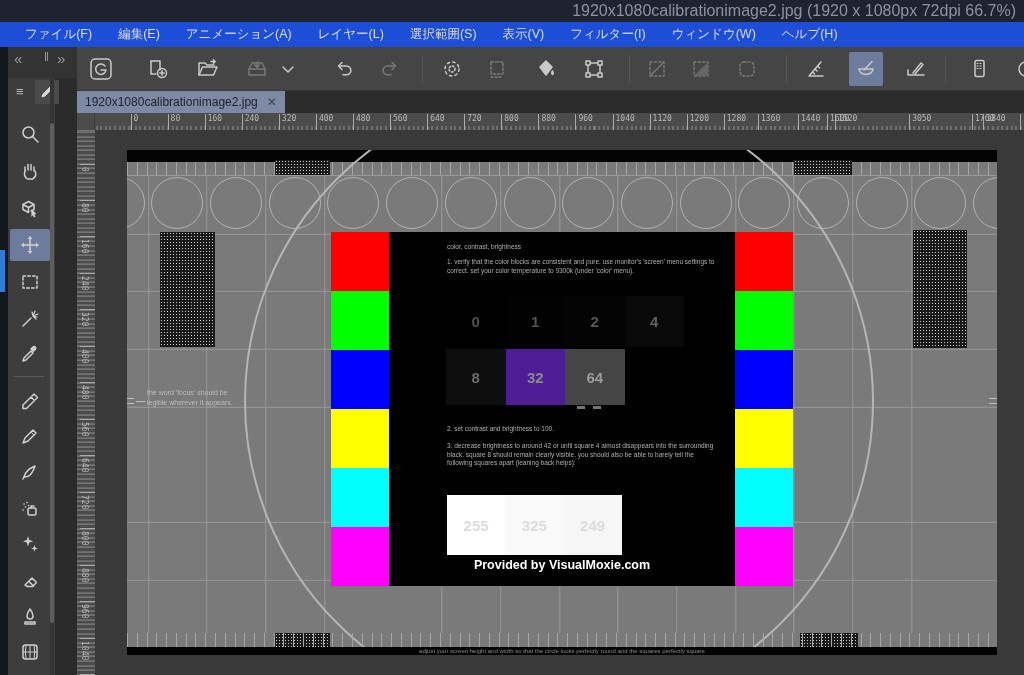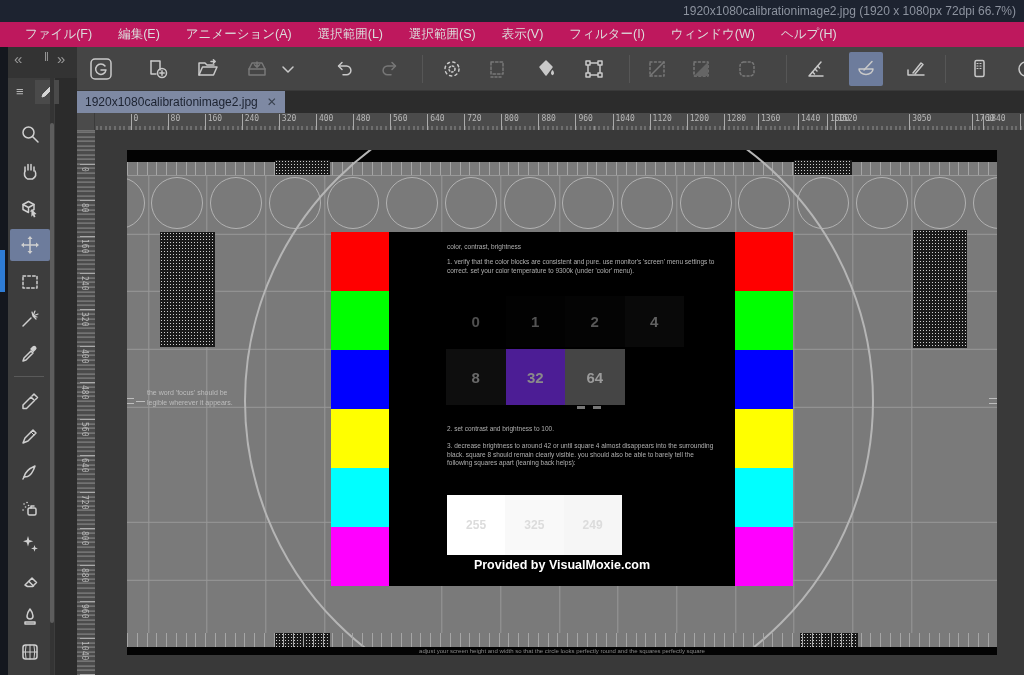--- a/index.html
+++ b/index.html
@@ -1,22 +1,22 @@
 <!DOCTYPE html>
 <html><head>
 <meta charset="utf-8">
 <style>
   html,body{margin:0;padding:0;}
   body{width:1024px;height:675px;position:relative;overflow:hidden;background:#333;
        font-family:"Liberation Sans", sans-serif; -webkit-font-smoothing:antialiased;}
   .abs{position:absolute;}
   
   #titlebar{left:0;top:0;width:1024px;height:22px;background:#1d2330;color:#8d939f;
-            font-size:12px;line-height:22px;text-align:right;padding-right:8px;box-sizing:border-box;}
-  #menubar{left:0;top:22px;width:1024px;height:25px;background:#be185d;display:flex;align-items:center;padding-left:12px;box-sizing:border-box;}
+            font-size:16px;line-height:22px;text-align:right;padding-right:8px;box-sizing:border-box;}
+  #menubar{left:0;top:22px;width:1024px;height:25px;background:#1d4ed8;display:flex;align-items:center;padding-left:12px;box-sizing:border-box;}
   .menu-item{color:#dcdcdc;font-size:12.5px;padding:0 13px;line-height:25px;white-space:nowrap;}
   #panelhead{left:0;top:47px;width:77px;height:31px;background:#333;color:#999;}
   #panelhead span{position:absolute;top:3px;font-size:15px;}
   #toolbar{left:77px;top:47px;width:947px;height:44px;background:#454545;border-bottom:1px solid #393939;box-sizing:border-box;}
   .tb{position:absolute;top:5px;width:34px;height:34px;display:flex;align-items:center;justify-content:center;border-radius:2px;}
   .tb svg{stroke:#c9c9c9;fill:none;stroke-width:1.5;stroke-linecap:round;stroke-linejoin:round;}
   .tb.dis svg{opacity:.38;}
   .tb.sel{background:#6d7c9c;}
   .tbsep{position:absolute;top:8px;width:1px;height:28px;background:#565656;}
   #tabbar{left:77px;top:91px;width:947px;height:22px;background:#2c2c2c;}
@@ -69,40 +69,40 @@
   .colblock{width:58px;height:59px;}
   
   #panel{position:absolute;left:262px;top:82px;width:346px;height:354px;background:#000;color:#b0b0b0;}
   #panel .h{position:absolute;left:58px;top:11px;font-size:6.5px;}
   #panel .p{position:absolute;left:58px;font-size:6.5px;line-height:8.6px;width:268px;}
   .sqrow{position:absolute;left:57px;display:flex;}
   .sq{width:59.5px;display:flex;align-items:center;justify-content:center;font-size:15px;font-weight:bold;}
   #tinymarks{position:absolute;left:188px;top:174px;width:28px;height:3px;
     background-image:linear-gradient(90deg,#777 0 8px,transparent 8px 16px,#777 16px 24px,transparent 24px);}
   #whitepanel{position:absolute;left:58px;top:263px;width:233px;height:60px;display:flex;}
-  .wsq{width:58.25px;display:flex;align-items:center;justify-content:center;font-size:12px;font-weight:bold;}
+  .wsq{width:58.25px;display:flex;align-items:center;justify-content:center;font-size:15px;font-weight:bold;}
   #credit{position:absolute;left:0;top:326px;width:346px;text-align:center;color:#fff;font-weight:bold;font-size:12.5px;}
   
   #focusnote{position:absolute;left:20px;top:238px;width:92px;font-size:7px;line-height:10px;color:#bdbdbd;}
   .fmark{position:absolute;background:#bdbdbd;}
   #bottomnote{position:absolute;left:0;top:497px;width:870px;height:8px;background:#030303;
     text-align:center;font-size:6px;color:#8a8a8a;line-height:8px;}
 </style>
 </head>
 <body>
 
 <div class="abs" id="titlebar">
   <span>1920x1080calibrationimage2.jpg (1920 x 1080px 72dpi 66.7%)</span>
 </div>
 
 <div class="abs" id="menubar">
     <span class="menu-item">ファイル(F)</span>
     <span class="menu-item">編集(E)</span>
     <span class="menu-item">アニメーション(A)</span>
-    <span class="menu-item">選択範囲(L)</span>
+    <span class="menu-item">レイヤー(L)</span>
     <span class="menu-item">選択範囲(S)</span>
     <span class="menu-item">表示(V)</span>
     <span class="menu-item">フィルター(I)</span>
     <span class="menu-item">ウィンドウ(W)</span>
     <span class="menu-item">ヘルプ(H)</span>
   </div>
 
 <div class="abs" id="panelhead">
   <span style="left:14px">«</span>
   <span style="left:44px;font-size:12px">‖</span>

